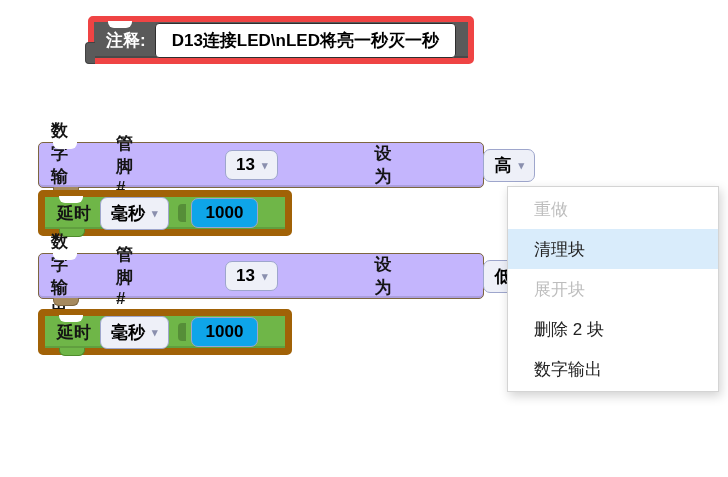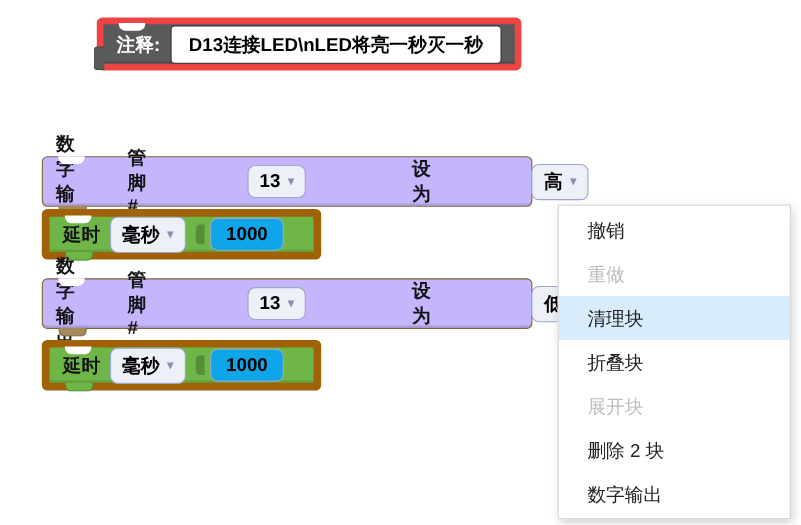--- a/index.html
+++ b/index.html
@@ -130,22 +130,20 @@
       <span>毫秒</span>
       <span class="arrow">▾</span>
     </span>
     <span class="socket"></span>
     <span class="field-box field-box--num">
       <span>1000</span>
     </span>
   </div>
 
   <div class="context-menu">
-    <div class="menu-item">撤销</div>
     <div class="menu-item menu-item--disabled">重做</div>
     <div class="menu-item menu-item--active">清理块</div>
-    <div class="menu-item">折叠块</div>
     <div class="menu-item menu-item--disabled">展开块</div>
     <div class="menu-item">删除 2 块</div>
     <div class="menu-item">数字输出</div>
   </div>
 
 </div>
 
 </body></html>

